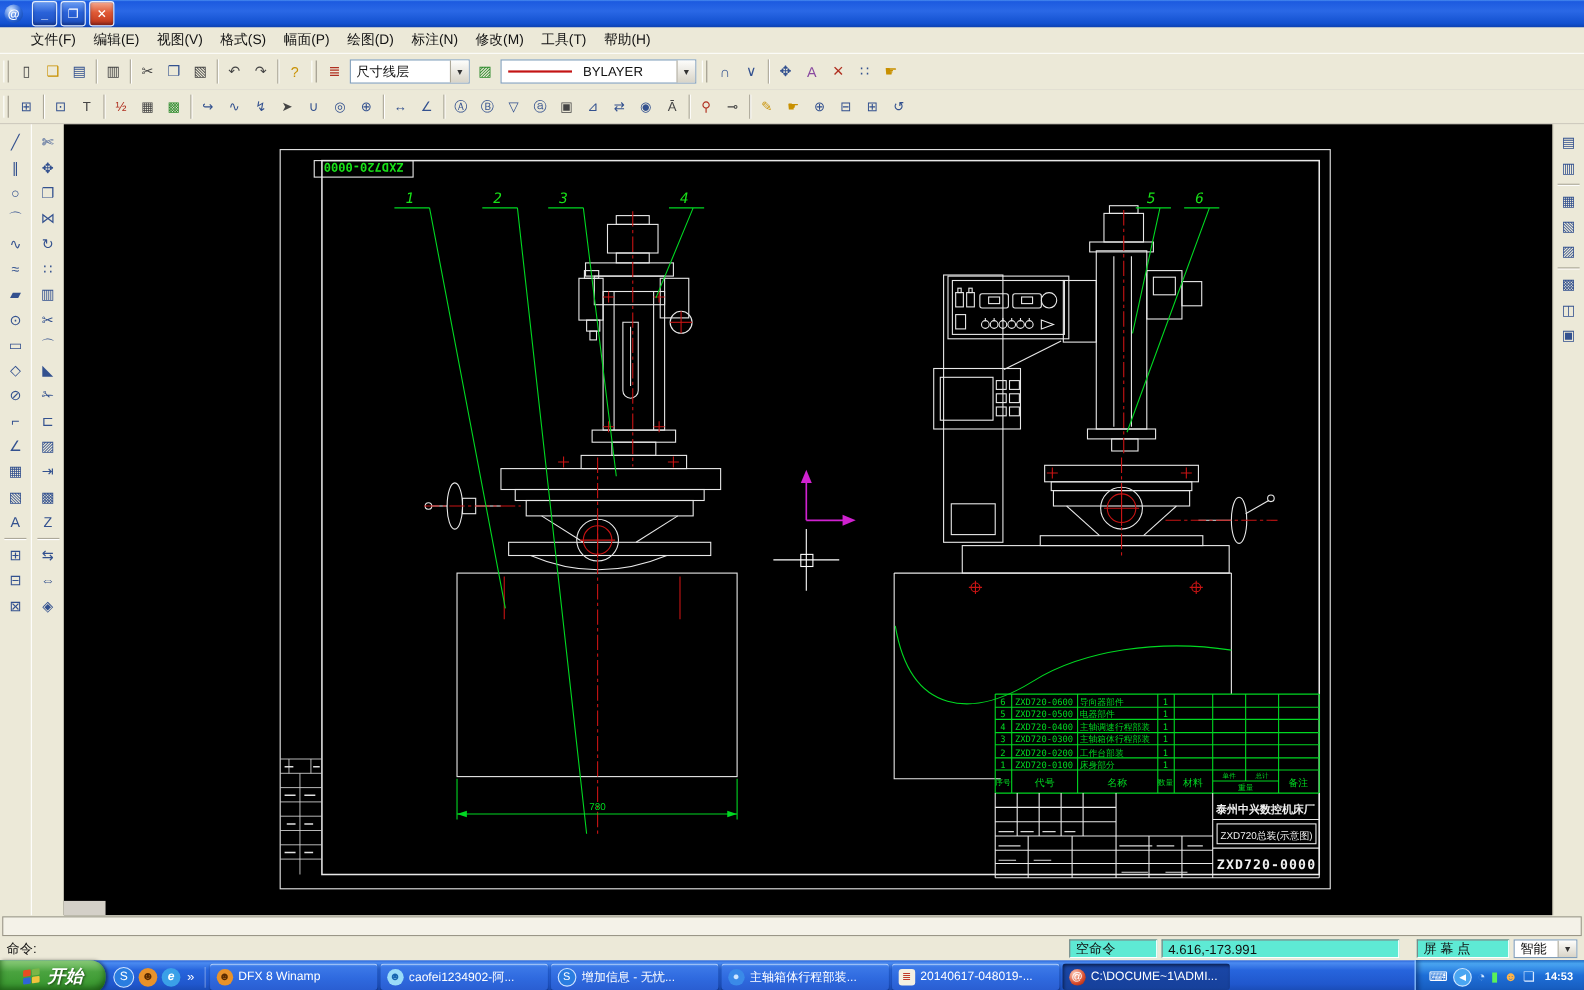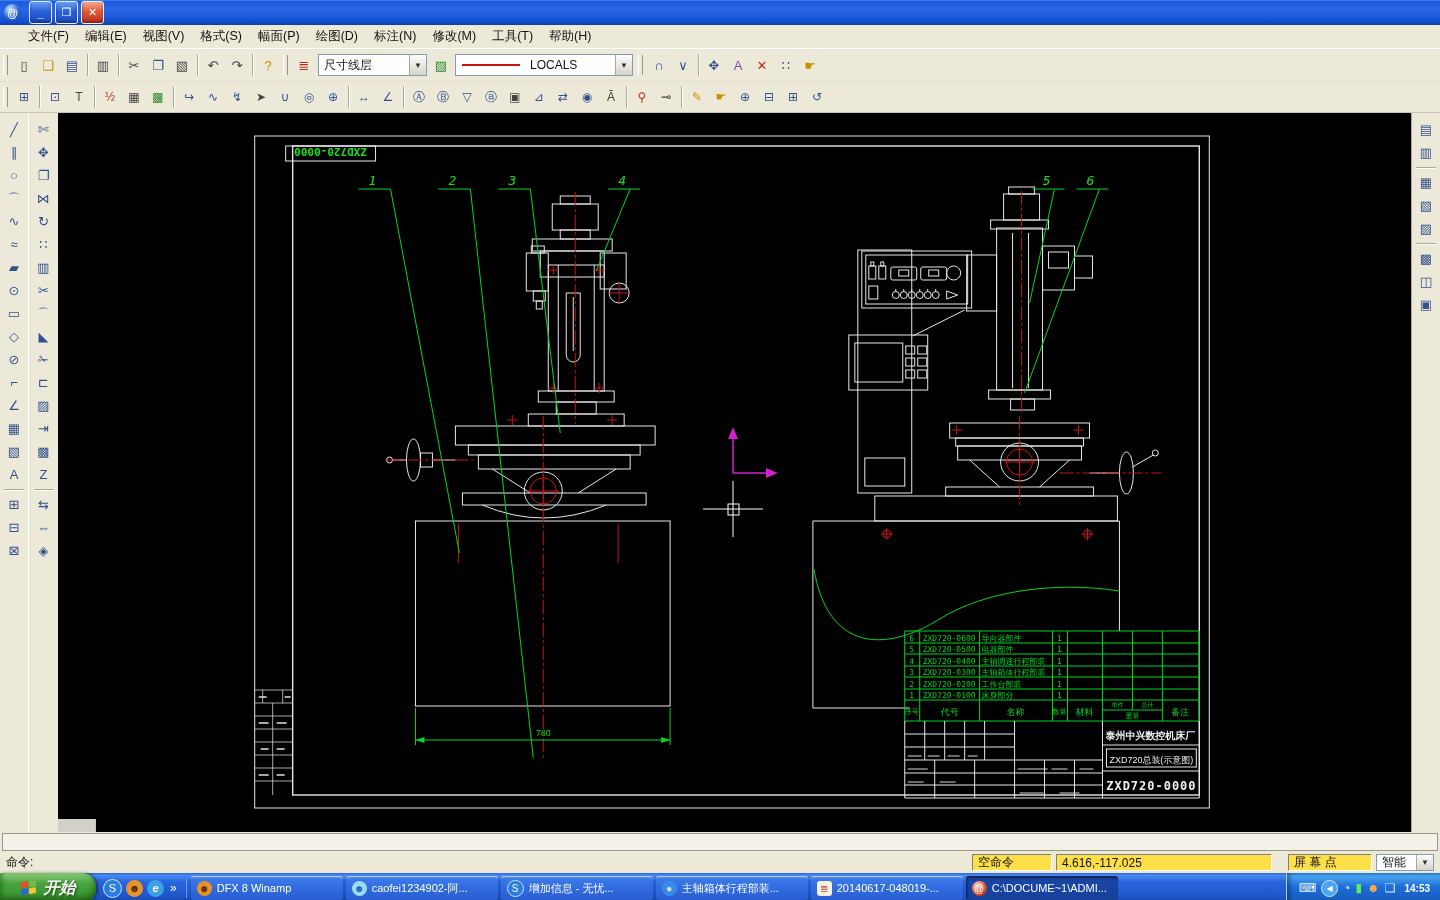--- a/index.html
+++ b/index.html
@@ -47,21 +47,21 @@
     color:#33518f;font-weight:normal;font-style:normal;}
   .psep{width:20px;height:1px;background:#aca899;box-shadow:0 1px 0 #fff;margin:3px 0;}
   .canvas{flex:1;background:#000;position:relative;overflow:hidden;}
   .canvas svg{display:block;width:100%;height:100%;}
   
   .cmdhist{height:20px;background:#ece9d8;padding:1px 2px;box-sizing:border-box;}
   .histbox{height:16px;border:1px solid #9a9687;background:#f4f2e8;}
   .statusrow{height:21px;display:flex;align-items:center;background:#ece9d8;font-size:12px;
     padding:0 6px;gap:4px;color:#111;}
   .sfield{height:17px;box-sizing:border-box;border:1px solid;border-color:#808080 #fff #fff #808080;
-    display:flex;align-items:center;padding:0 5px;background:#fde047;flex:none;overflow:hidden;}
+    display:flex;align-items:center;padding:0 5px;background:#5eead4;flex:none;overflow:hidden;}
   .f-state{width:80px;margin-left:auto;}
   .f-coords{width:216px;}
   .f-screen{width:84px;margin-left:12px;}
   .f-snap{width:58px;background:#fff;border:1px solid #7f9db9;padding:0 0 0 5px;}
   
   .taskbar{height:30px;display:flex;align-items:center;
     background:linear-gradient(#2c67da 0%,#4a8af0 8%,#2765dd 30%,#2057cd 72%,#1747ad 100%);}
   .startbtn{height:30px;width:96px;flex:none;display:flex;align-items:center;justify-content:center;gap:6px;
     background:linear-gradient(#8fcf7e,#4aa33f 35%,#3d9a33 70%,#2d7d24);
     border-radius:0 14px 14px 0;color:#fff;font-size:16px;font-style:italic;font-weight:bold;
@@ -143,21 +143,21 @@
   <b class="tbtn cy">?</b>
   <span class="grip"></span>
   <b class="tbtn cr">≣</b>
   <div class="combo layercombo">
     <span>尺寸线层</span>
     <span class="arr">▼</span>
   </div>
   <b class="tbtn cg">▨</b>
   <div class="combo ltcombo">
     <span class="redline"></span>
-    <span>LOCALS</span>
+    <span>BYLAYER</span>
     <span class="arr">▼</span>
   </div>
   <span class="grip"></span>
   <b class="tbtn">∩</b>
   <b class="tbtn">∨</b>
   <span class="sep"></span>
   <b class="tbtn">✥</b>
   <b class="tbtn cm">A</b>
   <b class="tbtn cr">✕</b>
   <b class="tbtn">∷</b>
@@ -487,21 +487,21 @@
   </div>
 </div>
 
 <div class="cmdhist">
     <div class="histbox"></div>
   </div>
 
 <div class="statusrow">
   <span>命令:</span>
   <span class="sfield f-state">空命令</span>
-  <span class="sfield f-coords">4.616,-117.025</span>
+  <span class="sfield f-coords">4.616,-173.991</span>
   <span class="sfield f-screen">屏 幕 点</span>
   <span class="sfield f-snap">
     <span>智能</span>
     <span class="arr">▼</span>
   </span>
 </div>
 
 <div class="taskbar">
   <div class="startbtn">
     <span class="flag">

